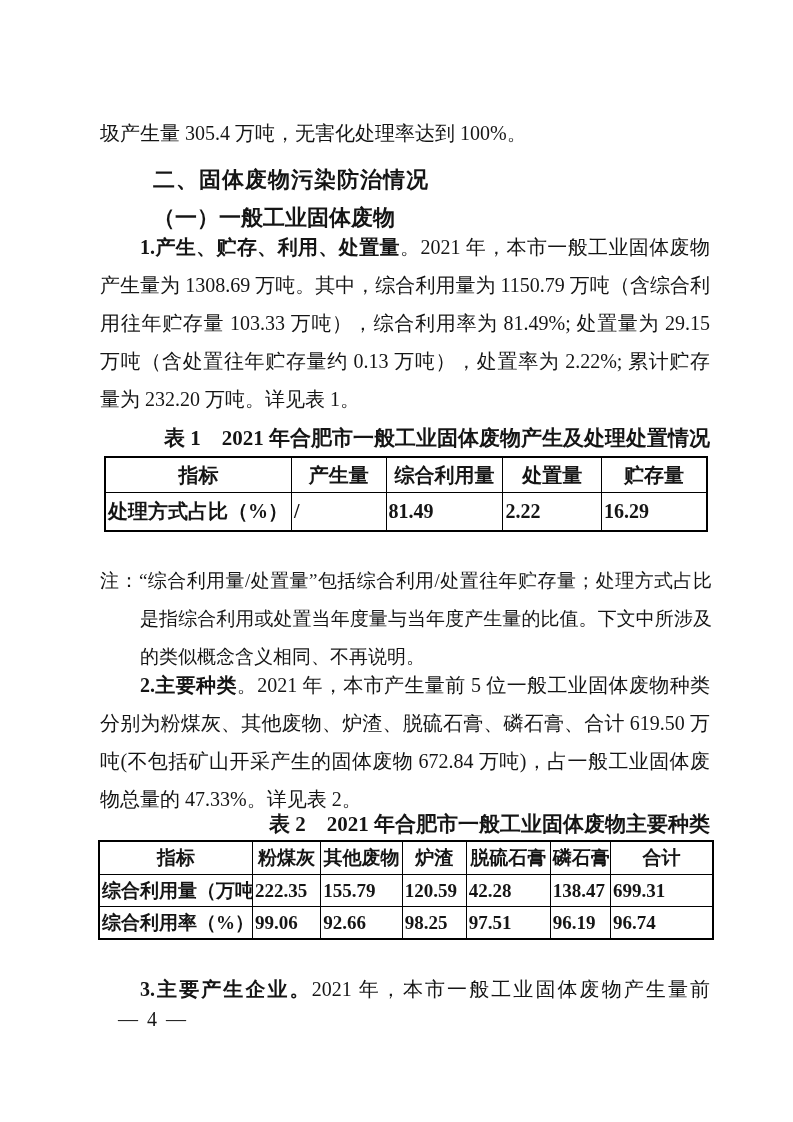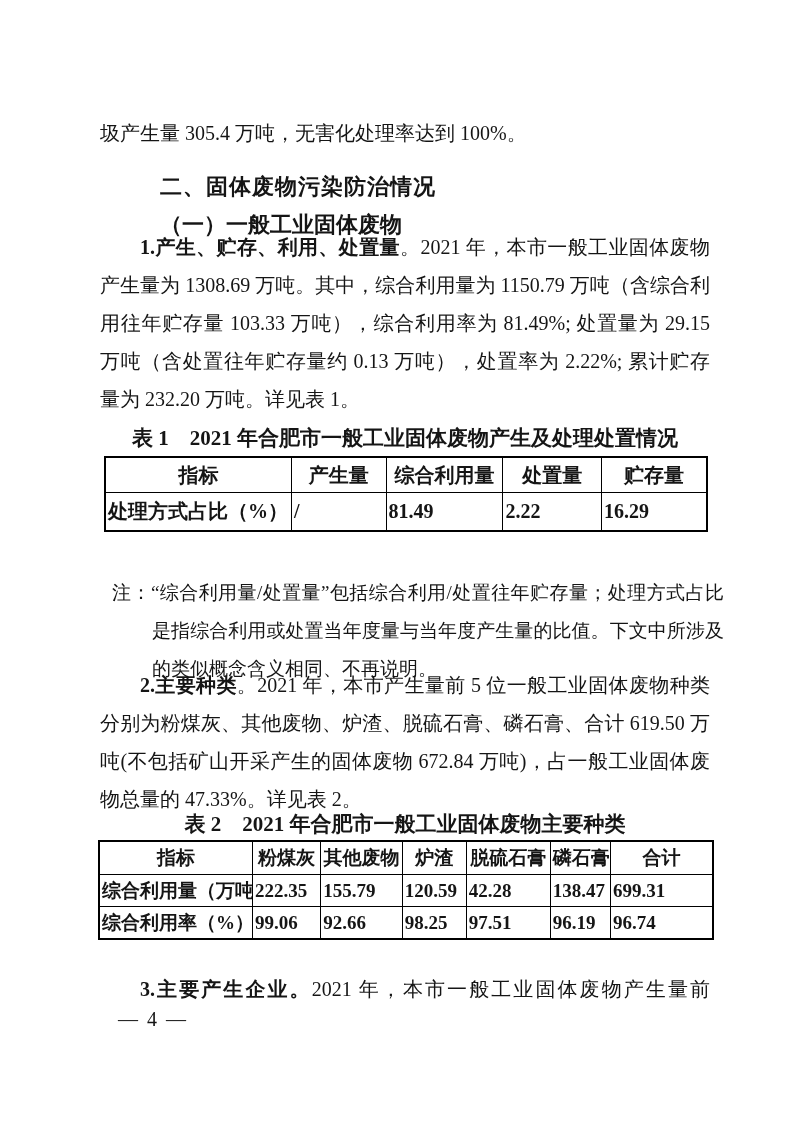--- a/index.html
+++ b/index.html
@@ -20,31 +20,31 @@
     line-height: 38px;
     text-align: justify;
     margin: 0;
   }
   .bodytext.indent { text-indent: 2em; }
   .bodytext .lead { font-weight: bold; }
   .bodytext.fill { text-align-last: justify; }
   .section-h {
     left: 100px;
     width: 610px;
-    margin: 16px;
+    margin: 9px;
     font-size: 22px;
     line-height: 38px;
     text-indent: 2em;
     font-weight: bold;
   }
   .section-h.sans { font-family: "Liberation Sans", "DejaVu Sans", sans-serif; letter-spacing: 1px; }
   .table-title {
     left: 100px;
     width: 610px;
-    text-align: center;
+    text-align: right;
     font-weight: bold;
     font-size: 21px;
     line-height: 32px;
   }
   table.doc {
     border-collapse: collapse;
     table-layout: fixed;
     border: 2px solid #000;
     font-size: 20px;
   }
@@ -64,21 +64,21 @@
   table.t2 td { height: 31px; }
   .note {
     left: 100px;
     width: 612px;
     font-size: 19px;
     line-height: 38px;
     text-align: justify;
     padding-left: 40px;
     text-indent: -40px;
     box-sizing: border-box;
-    margin: 12px;
+    margin: 0;
   }
   .page-number {
     left: 118px;
     font-size: 20px;
     line-height: 26px;
     letter-spacing: 2px;
   }
 </style>
 </head>
 <body>

